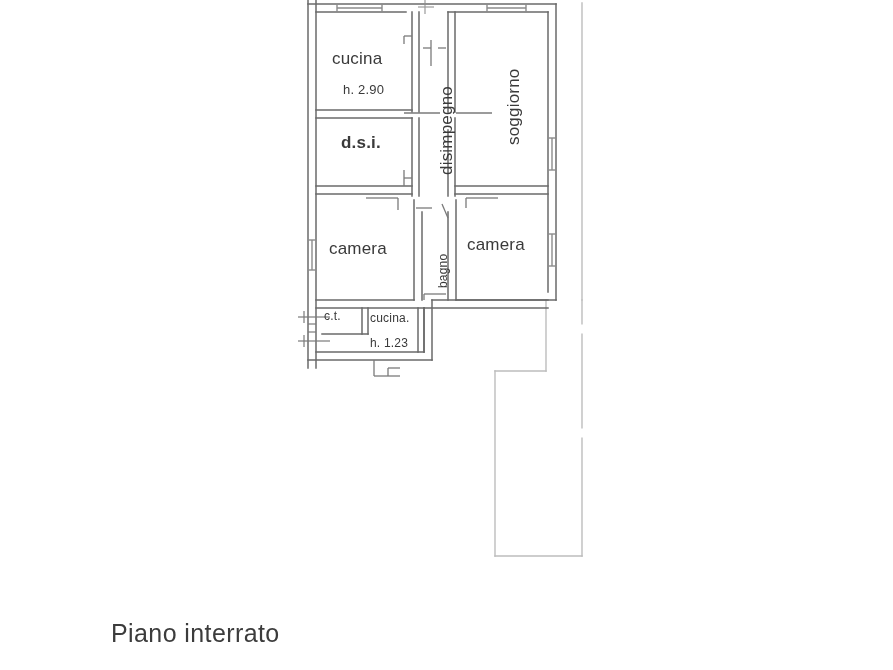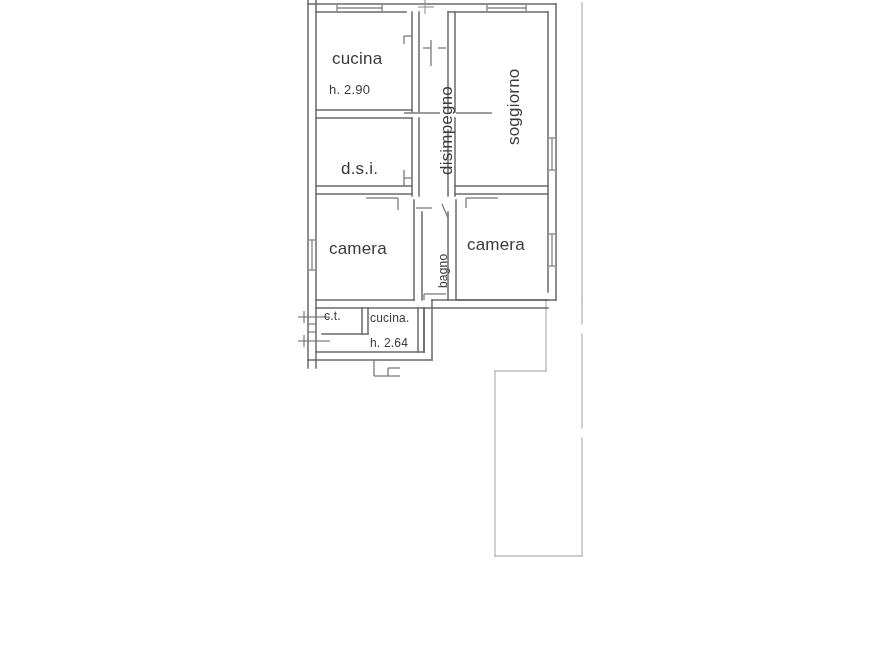--- a/index.html
+++ b/index.html
@@ -213,34 +213,35 @@
 
     <g fill="none" stroke="#9a9a9a" stroke-width="1.2">
       <path d="M 425 0 L 425 14"></path>
       <path d="M 418 7 L 434 7"></path>
     </g>
 
   </svg>
 
   <span class="label room" style="left:332px; top:50px;">cucina</span>
 
-  <span class="label height" style="left:329px; top:83px;">h. 2.90</span>
+  <span class="label height" style="left:343px; top:83px;">h. 2.90</span>
 
   <span class="label room vertical" style="left:505px; top:145px;">soggiorno</span>
 
   <span class="label room vertical" style="left:438px; top:175px;">disimpegno</span>
 
-  <span class="label room" style="left:341px; top:160px;">d.s.i.</span>
+  <span class="label room" style="left:341px; top:134px;font-weight:bold;">d.s.i.</span>
 
   <span class="label room" style="left:329px; top:240px;">camera</span>
 
   <span class="label room" style="left:467px; top:236px;">camera</span>
 
   <span class="label small vertical" style="left:437px; top:288px;">bagno</span>
 
   <span class="label small" style="left:324px; top:310px;">c.t.</span>
 
   <span class="label small" style="left:370px; top:312px;">cucina.</span>
 
-  <span class="label small" style="left:370px; top:337px;">h. 2.64</span>
-
+  <span class="label small" style="left:370px; top:337px;">h. 1.23</span>
+
+  <span class="caption" style="left:111px; top:619px;">Piano interrato</span>
 
 </div>
 
 </body></html>

